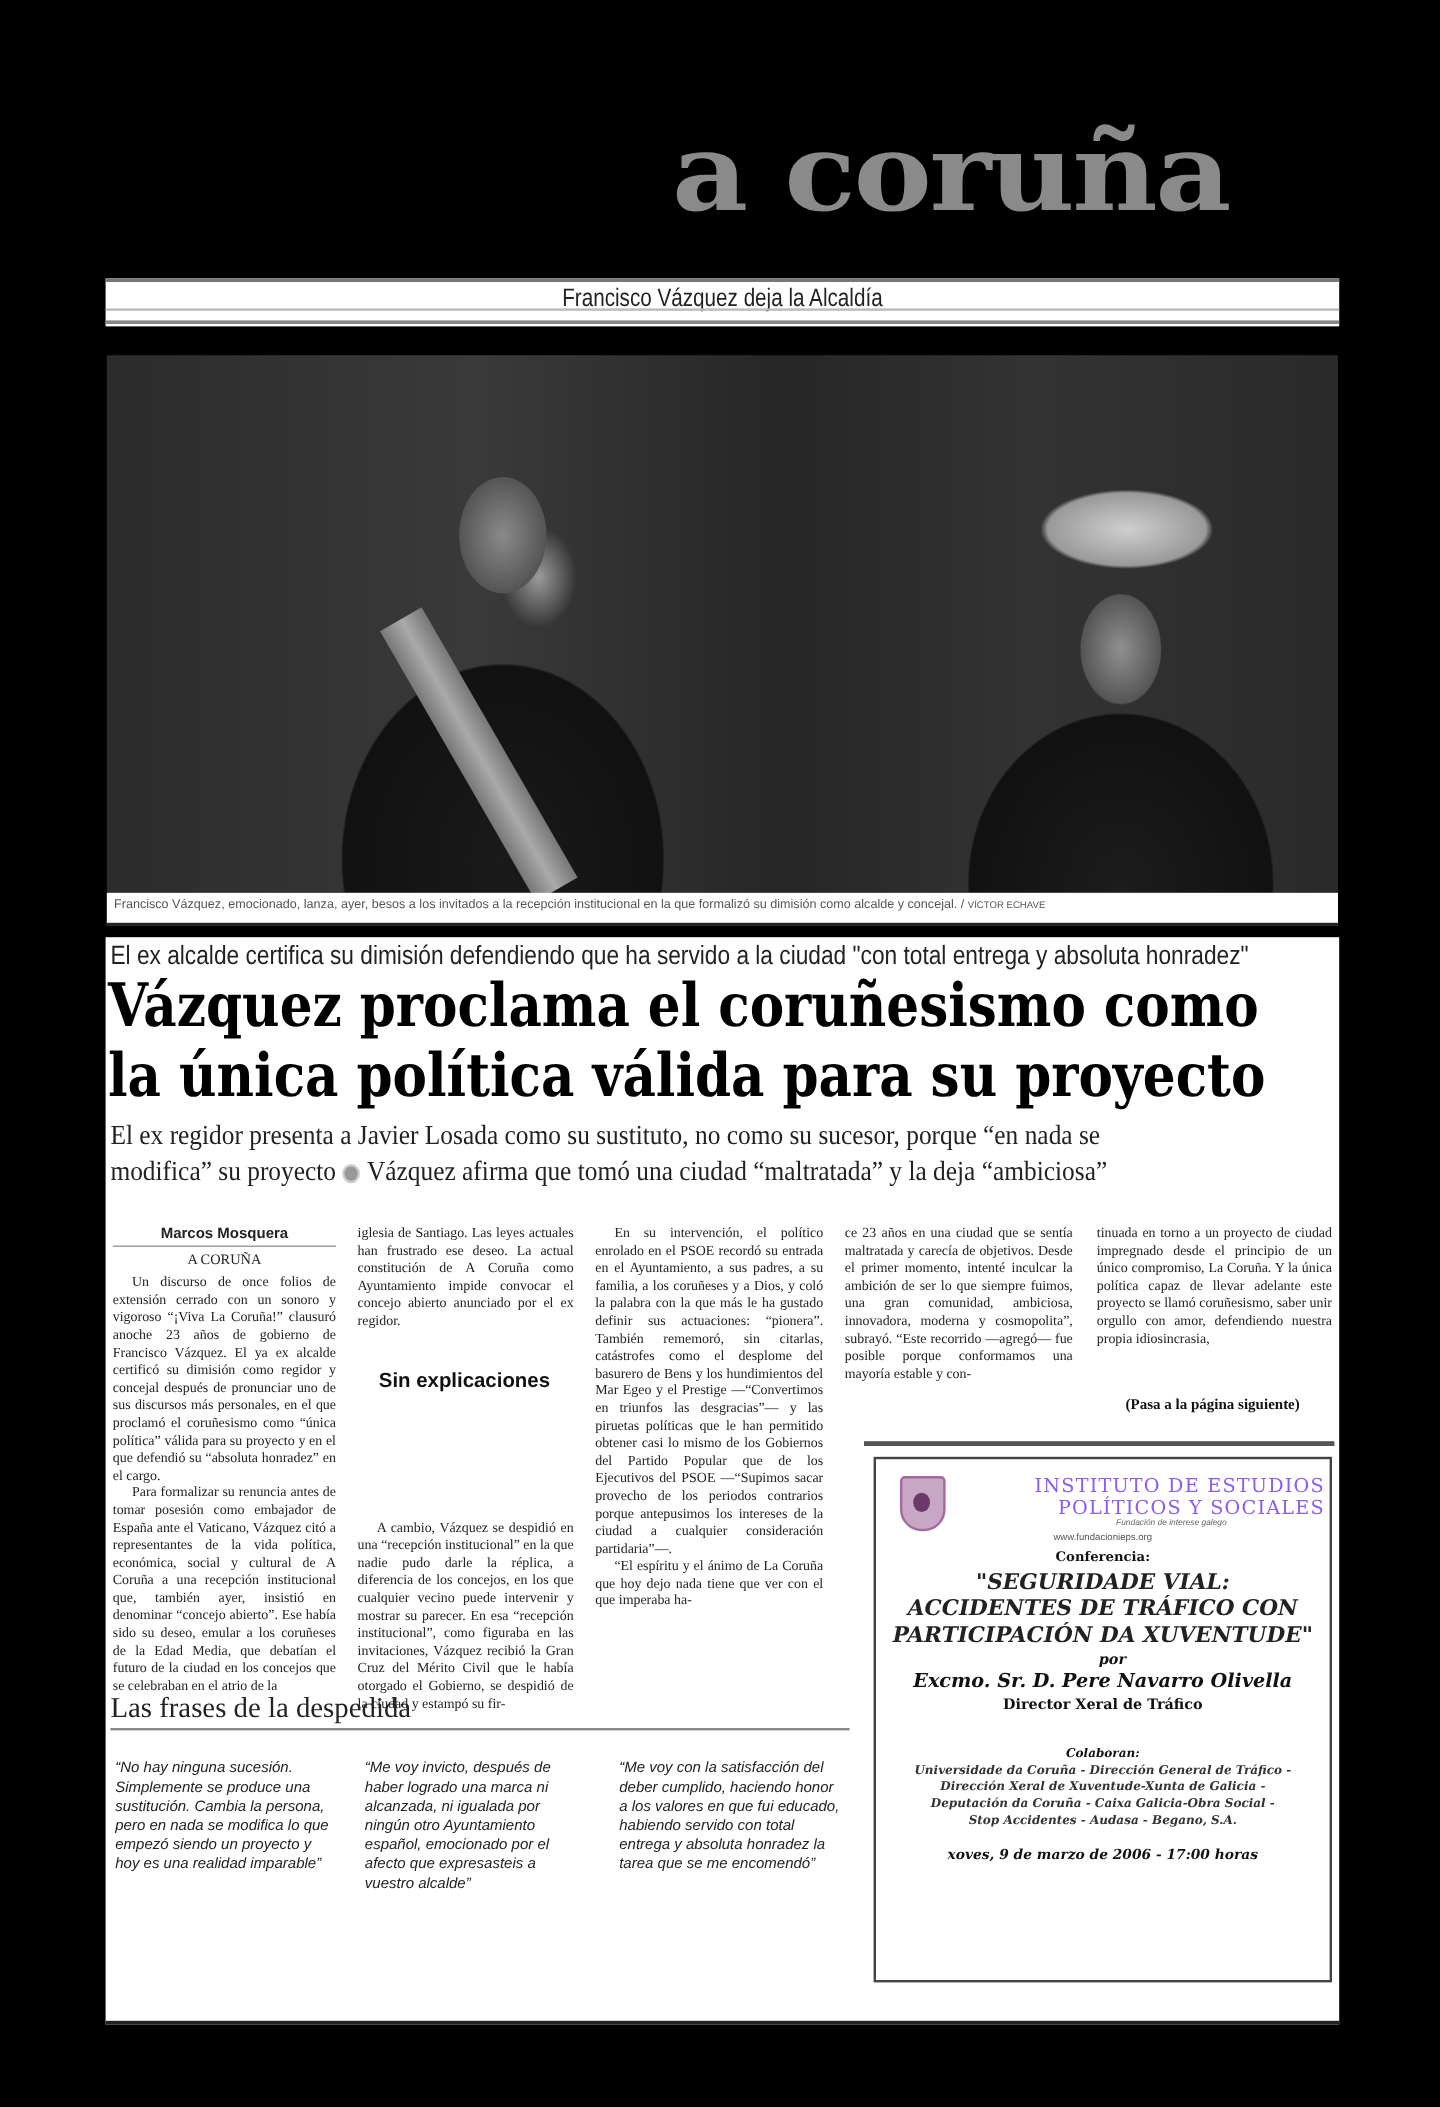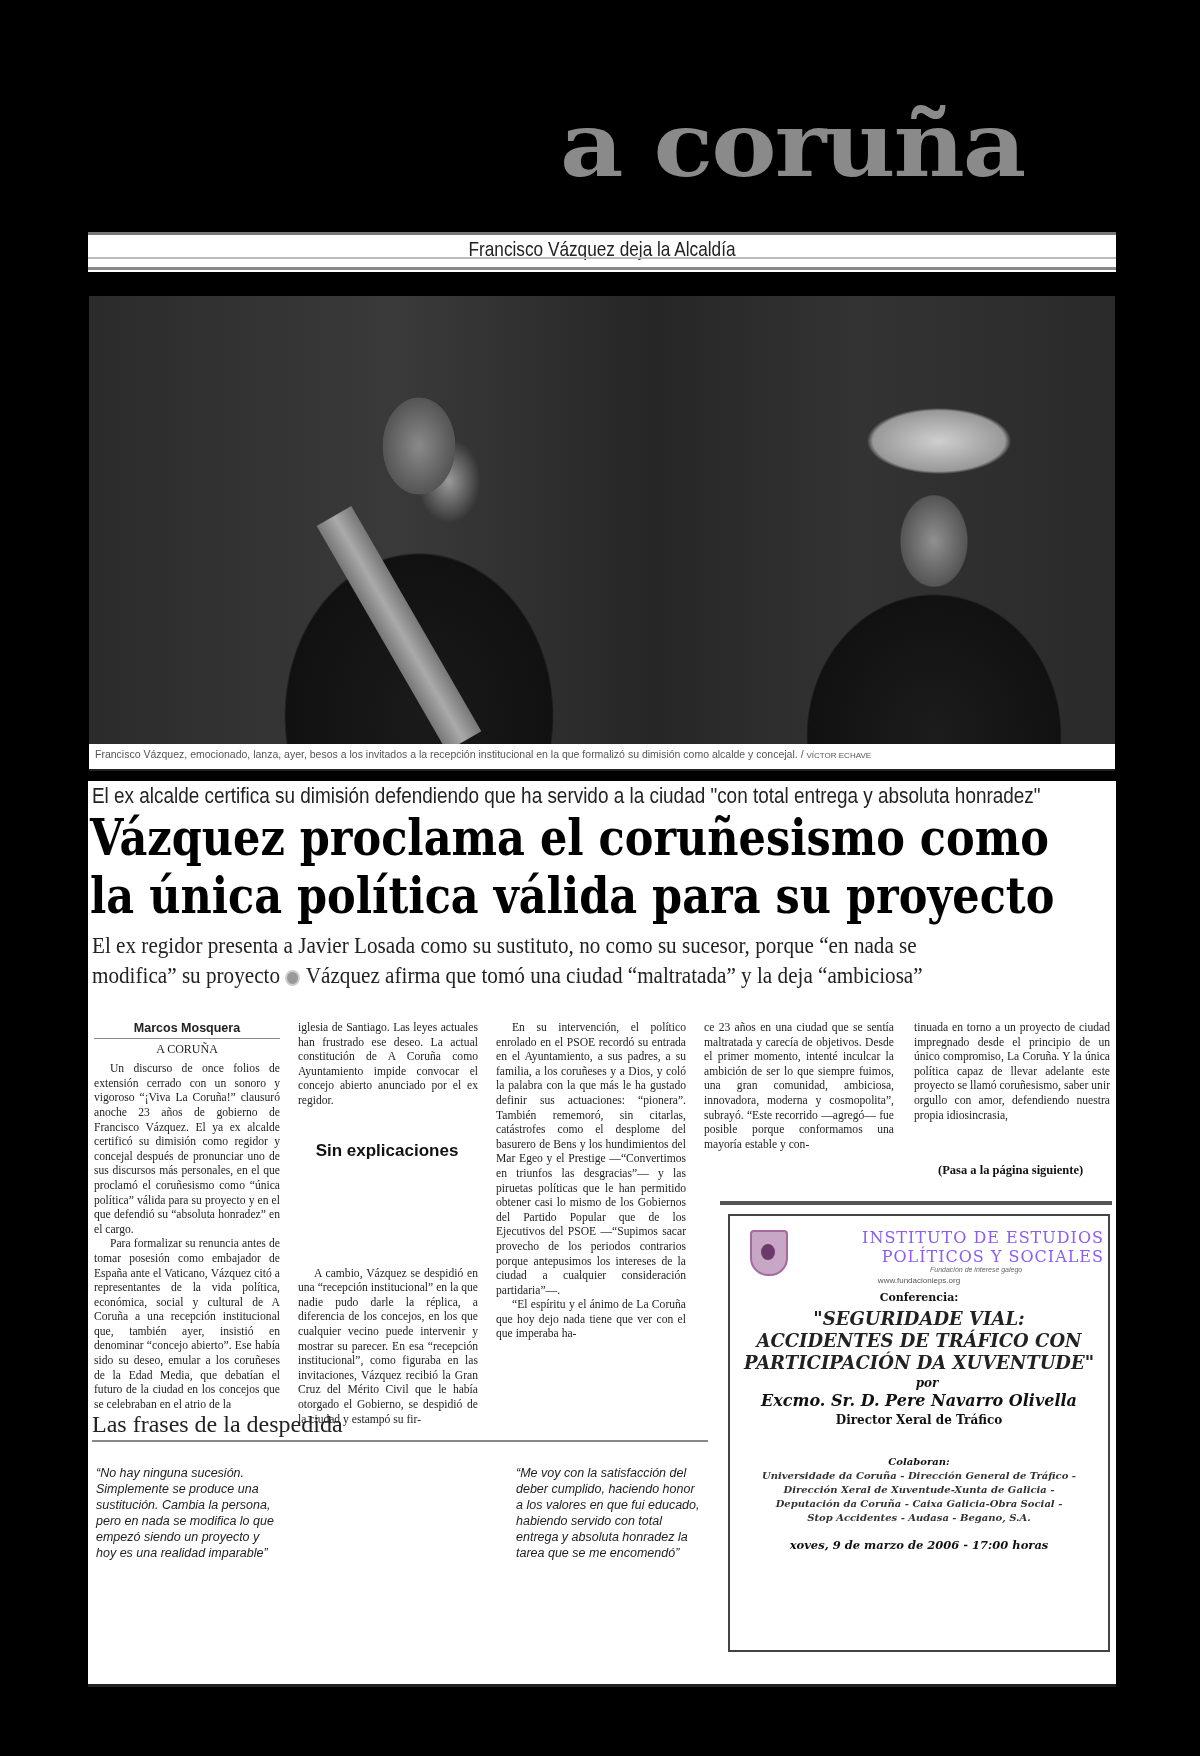--- a/index.html
+++ b/index.html
@@ -137,16 +137,17 @@
       <div>Universidade da Coruña - Dirección General de Tráfico -</div>
       <div>Dirección Xeral de Xuventude-Xunta de Galicia -</div>
       <div>Deputación da Coruña - Caixa Galicia-Obra Social -</div>
       <div>Stop Accidentes - Audasa - Begano, S.A.</div>
     </div>
     <div class="ad-date">xoves, 9 de marzo de 2006 - 17:00 horas</div>
   </div>
 
   <div class="quotes-title">Las frases de la despedida</div>
   <div class="quote" style="left:8px;">“No hay ninguna sucesión. Simplemente se produce una sustitución. Cambia la persona, pero en nada se modifica lo que empezó siendo un proyecto y hoy es una realidad imparable”</div>
+  <div class="quote" style="left:216px;">“Me voy invicto, después de haber logrado una marca ni alcanzada, ni igualada por ningún otro Ayuntamiento español, emocionado por el afecto que expresasteis a vuestro alcalde”</div>
   <div class="quote" style="left:428px;">“Me voy con la satisfacción del deber cumplido, haciendo honor a los valores en que fui educado, habiendo servido con total entrega y absoluta honradez la tarea que se me encomendó”</div>
 
   <div class="bottom-rule"></div>
 </div>
 
 </body></html>

